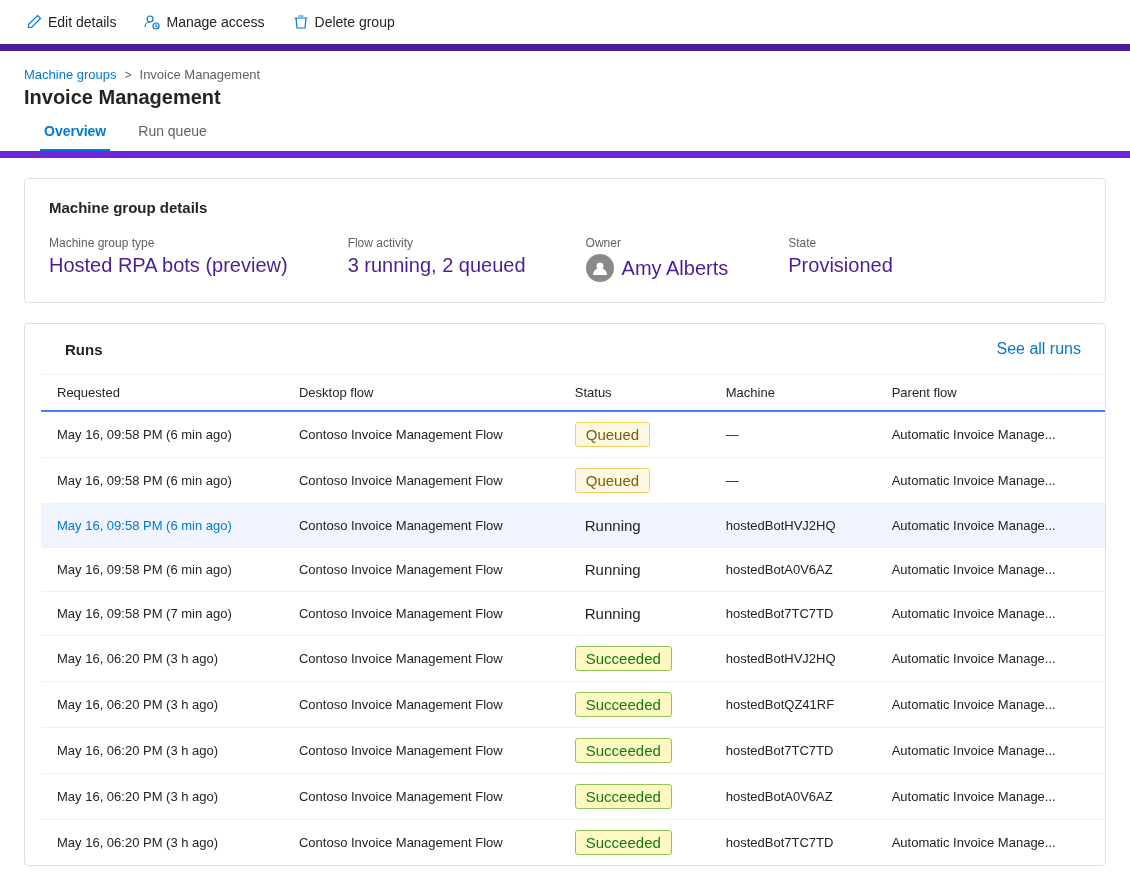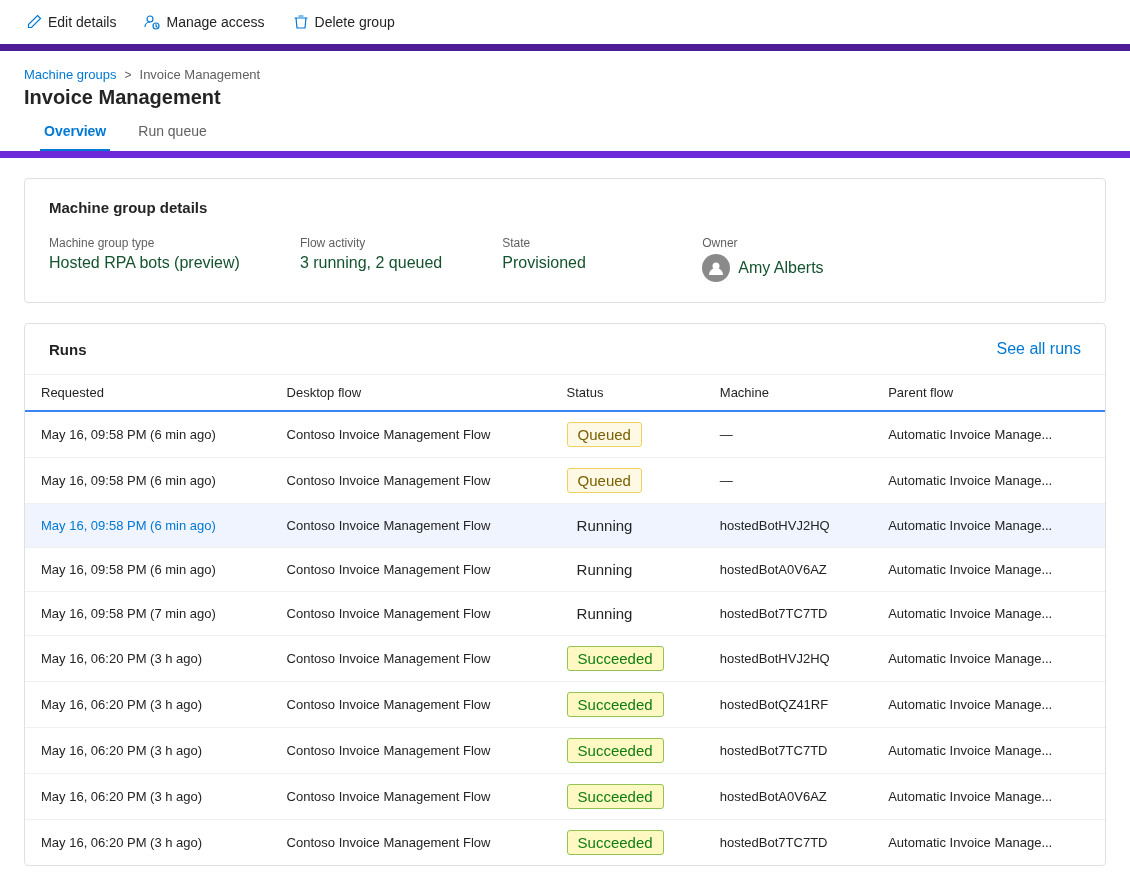--- a/index.html
+++ b/index.html
@@ -107,22 +107,22 @@
       gap: 60px;
       align-items: flex-start;
     }
     .detail-field { min-width: 140px; }
     .detail-label {
       font-size: 12px;
       color: #616161;
       margin-bottom: 4px;
     }
     .detail-value {
-      font-size: 16px;
-      color: #14532d;
+      font-size: 20px;
+      color: #4c1d95;
     }
     .owner-field {
       display: flex;
       align-items: center;
       gap: 8px;
     }
     .avatar {
       width: 28px;
       height: 28px;
       border-radius: 50%;
@@ -132,20 +132,21 @@
       justify-content: center;
       color: #fff;
       font-size: 14px;
     }
 
     
     .runs-card {
       border: 1px solid #e0e0e0;
       border-radius: 4px;
       background: #fff;
+      padding-left: 16px;
     }
     .runs-card-header {
       display: flex;
       justify-content: space-between;
       align-items: center;
       padding: 16px 24px;
       border-bottom: 1px solid #f0f0f0;
     }
     .runs-title {
       font-size: 15px;
@@ -251,34 +252,34 @@
     <div class="details-fields">
       <div class="detail-field">
         <div class="detail-label">Machine group type</div>
         <div class="detail-value">Hosted RPA bots (preview)</div>
       </div>
       <div class="detail-field">
         <div class="detail-label">Flow activity</div>
         <div class="detail-value">3 running, 2 queued</div>
       </div>
       <div class="detail-field">
-        <div class="detail-label">State</div>
-        <div class="detail-value">Provisioned</div>
-      </div>
-      <div class="detail-field">
         <div class="detail-label">Owner</div>
         <div class="owner-field detail-value">
           <div class="avatar">
             <svg width="18" height="18" viewBox="0 0 18 18" fill="none" xmlns="http://www.w3.org/2000/svg">
               <circle cx="9" cy="7" r="3.5" fill="#fff"></circle>
               <path d="M2 16c0-3.9 3.1-7 7-7s7 3.1 7 7" fill="#fff"></path>
             </svg>
           </div>
           <span>Amy Alberts</span>
         </div>
+      </div>
+      <div class="detail-field">
+        <div class="detail-label">State</div>
+        <div class="detail-value">Provisioned</div>
       </div>
     </div>
   </div>
 
   <div class="runs-card">
     <div class="runs-card-header">
       <span class="runs-title">Runs</span>
       <a class="see-all-link">See all runs</a>
     </div>
     <table class="runs-table">

